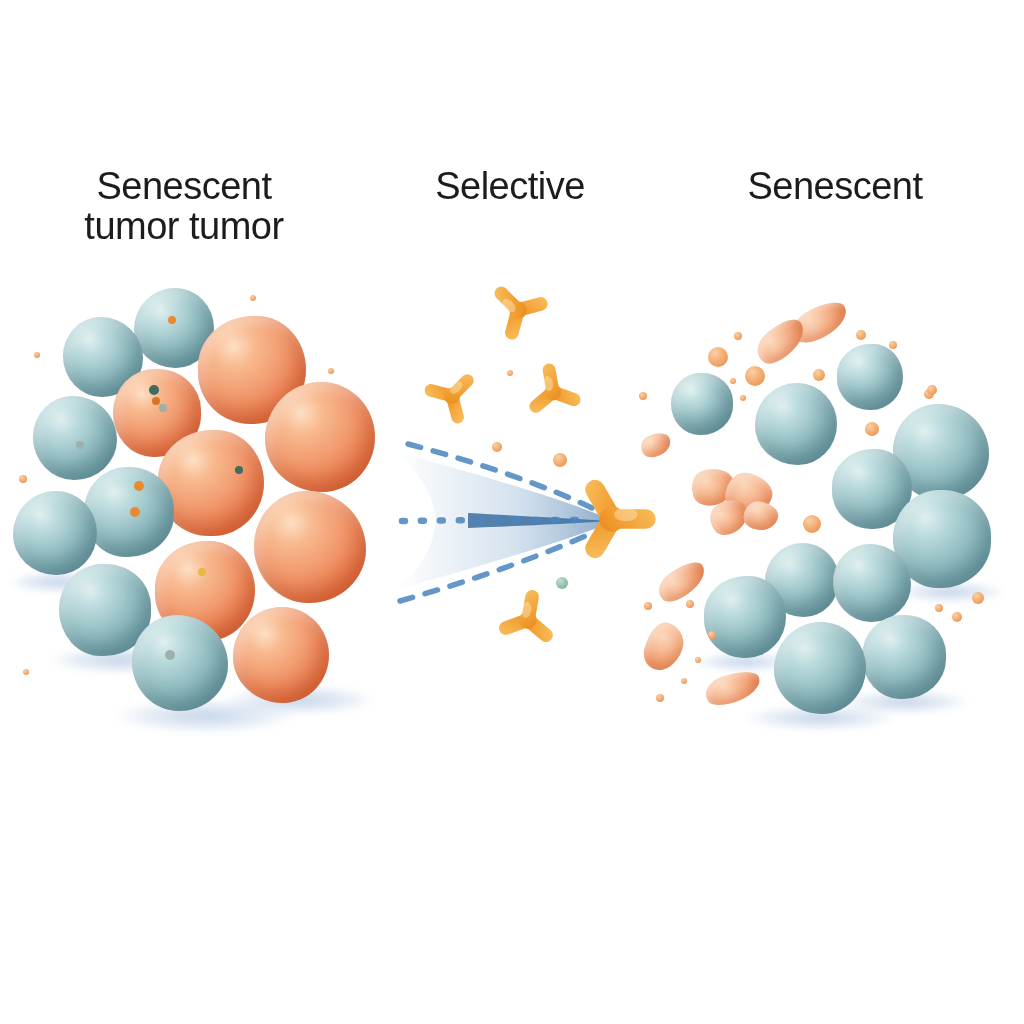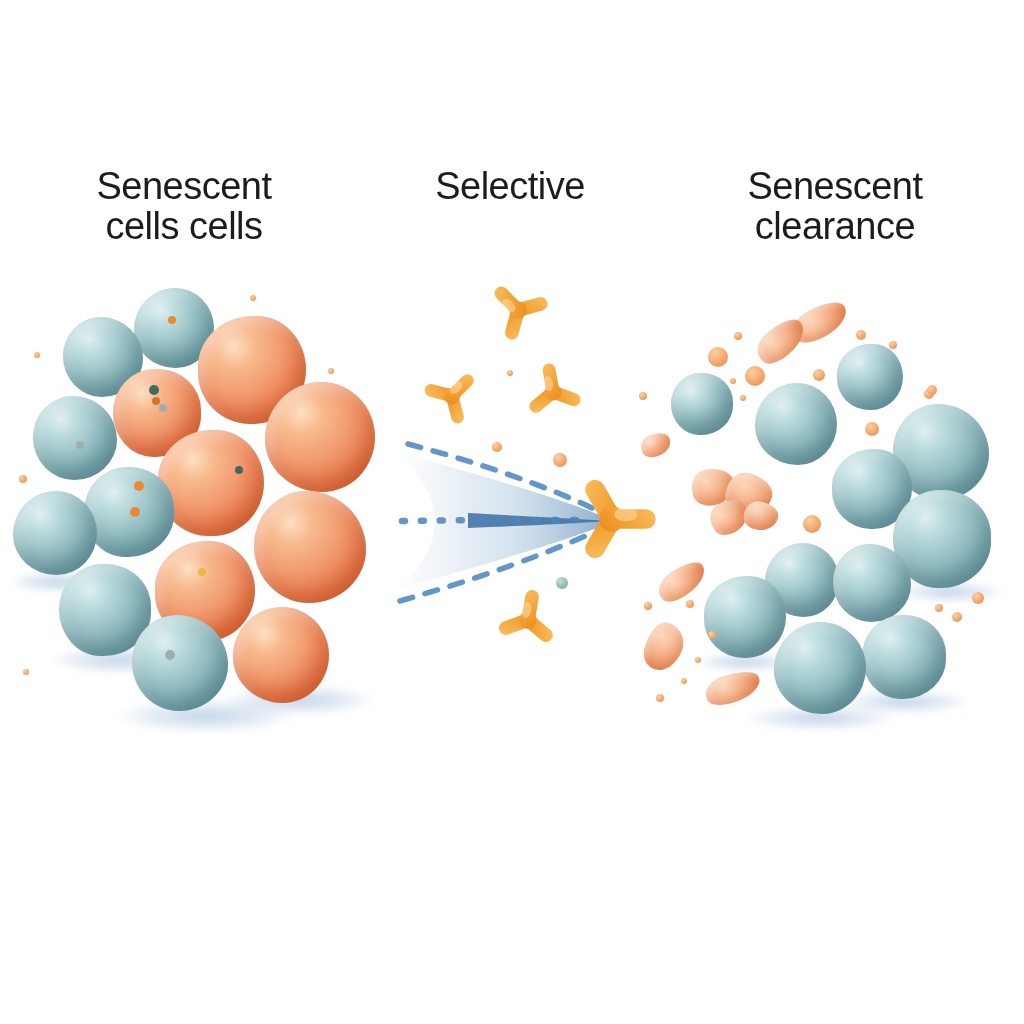--- a/index.html
+++ b/index.html
@@ -44,28 +44,27 @@
     filter:blur(3px);
   }
 </style>
 </head>
 <body>
 
 <div id="canvas">
 
   <div class="panel-label" id="label-left" style="left: 184px;">
     <div>Senescent</div>
-    <div>cells cells</div>
+    <div>tumor tumor</div>
   </div>
   <div class="panel-label" id="label-middle" style="left: 510px;">
     <div>Selective</div>
   </div>
   <div class="panel-label" id="label-right" style="left: 835px;">
     <div>Senescent</div>
-    <div>clearance</div>
   </div>
 
   <svg id="art" viewBox="0 0 1024 1024">
       <defs>
         <linearGradient id="gTox" gradientUnits="userSpaceOnUse" x1="-30" y1="-34" x2="26" y2="30">
           <stop offset="0%" stop-color="#fccb6d"></stop>
           <stop offset="55%" stop-color="#f0992b"></stop>
           <stop offset="100%" stop-color="#d67210"></stop>
         </linearGradient>
         <linearGradient id="gSw" gradientUnits="userSpaceOnUse" x1="396" y1="521" x2="614" y2="521">

